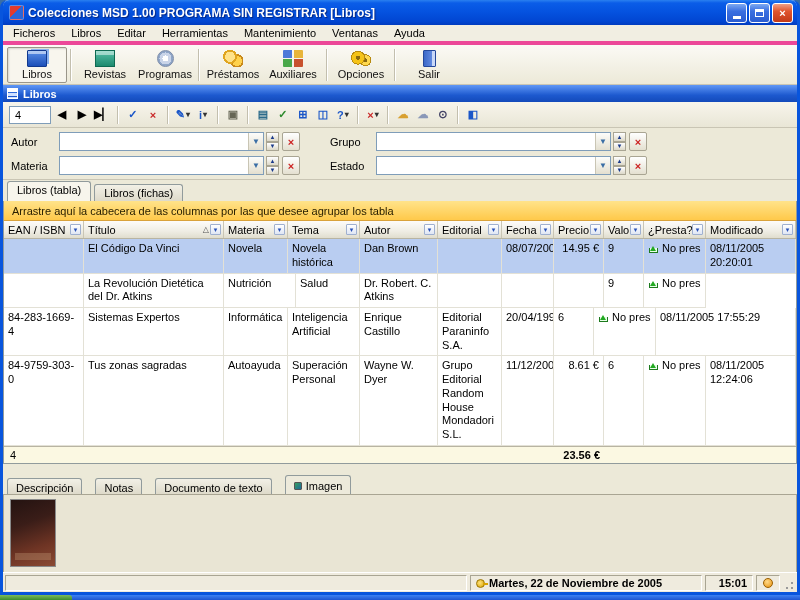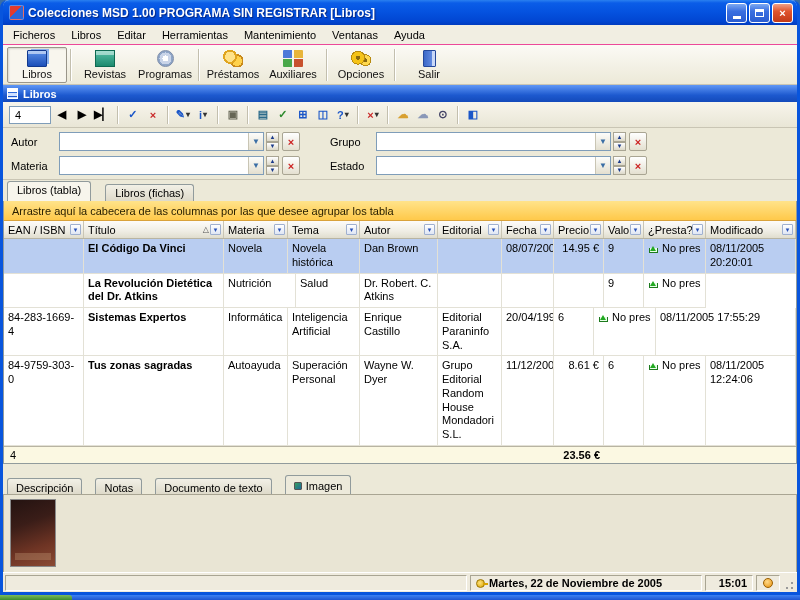--- a/index.html
+++ b/index.html
@@ -15,21 +15,21 @@
   .appicon{width:15px;height:15px;margin:0 4px 0 2px;border-radius:2px;
     background:linear-gradient(135deg,#e23b2e 0 45%,#2a66d8 45% 100%);border:1px solid #fff4}
   .title{flex:1;color:#fff;font-weight:bold;font-size:12px;text-shadow:1px 1px 1px #0038;white-space:nowrap;overflow:hidden}
   .wbtn{width:21px;height:20px;margin-left:2px;border-radius:3px;border:1px solid #fff;display:flex;align-items:center;justify-content:center;
     color:#fff;font-weight:bold;font-size:11px;background:linear-gradient(180deg,#7da9f2,#3a6fe0 40%,#2a5cd0)}
   .wbtn.close{background:linear-gradient(180deg,#f0a088,#e0552e 40%,#c23a18)}
   .glyph-min{display:block;width:8px;height:3px;background:#fff;margin-top:9px}
   .glyph-max{display:block;width:9px;height:8px;border:1px solid #fff;border-top:3px solid #fff}
 
   
-  .menubar{height:20px;flex:0 0 20px;display:flex;align-items:center;background:#F1EEE2;border-bottom:1px solid #ec4899;padding-left:2px}
+  .menubar{height:20px;flex:0 0 20px;display:flex;align-items:center;background:#F1EEE2;border-bottom:4px solid #ec4899;padding-left:2px}
   .menu-item{padding:2px 8px;cursor:default}
 
   
   .toolbar{height:40px;flex:0 0 40px;display:flex;align-items:center;background:linear-gradient(180deg,#FBFAF5,#ECE9D8);
     border-bottom:1px solid #C9C5B4;padding:2px 4px}
   .tbtn{width:60px;height:36px;display:flex;flex-direction:column;align-items:center;justify-content:center;gap:1px;
     border:1px solid transparent;border-radius:2px}
   .tbtn.active{background:#F8F6EE;border-color:#9A968A;box-shadow:inset 1px 1px 2px #0002}
   .tlabel{font-size:11px;color:#111}
   .tsep{width:2px;height:32px;margin:0 3px;border-left:1px solid #C3BFAE;border-right:1px solid #fff}
@@ -78,40 +78,40 @@
   .combo .carrow{width:15px;display:flex;align-items:center;justify-content:center;font-size:8px;color:#3A6EA5;
     background:linear-gradient(180deg,#FDFDFB,#E3DFCF);border-left:1px solid #C9C5B4}
   .combo.w1{width:205px}.combo.w2{width:235px}
   .spin{display:flex;flex-direction:column;width:13px;height:19px;margin-left:2px}
   .spin span{flex:1;display:flex;align-items:center;justify-content:center;font-size:6px;color:#1a3a8a;
     background:linear-gradient(180deg,#FFF,#DCD8C8);border:1px solid #A9A593}
   .fclear{width:18px;height:19px;margin-left:3px;display:flex;align-items:center;justify-content:center;color:#C22;font-weight:bold;
     background:linear-gradient(180deg,#FFF,#E4E0D0);border:1px solid #A9A593;border-radius:2px}
 
   
-  .vtabs{flex:0 0 21px;display:flex;align-items:flex-end;background:#ECE9D8;padding-left:4px;gap:14px}
+  .vtabs{flex:0 0 21px;display:flex;align-items:flex-end;background:#ECE9D8;padding-left:4px;gap:3px}
   .vtab{height:17px;padding:2px 9px 0;border:1px solid #919B9C;border-bottom:none;border-radius:3px 3px 0 0;
     background:linear-gradient(180deg,#F2F0E6,#DEDACA)}
   .vtab.active{height:20px;background:#F7F5EC;font-weight:normal;position:relative;z-index:2}
 
   
   .gridpanel{flex:1;display:flex;flex-direction:column;background:#fff;border:1px solid #919B9C;border-top:none;margin:0;overflow:hidden}
   .groupbar{flex:0 0 20px;display:flex;align-items:center;padding-left:8px;color:#2a2000;
     background:linear-gradient(180deg,#FFE38A,#FFC94A);border-bottom:1px solid #D9A23B}
   .hrow{flex:0 0 18px;display:flex;background:linear-gradient(180deg,#FDFCFA,#EFEDE4 60%,#E0DDCE);border-bottom:1px solid #B8B4A2}
   .hcell{display:flex;align-items:center;padding:0 2px 0 4px;border-right:1px solid #C9C5B4;overflow:hidden;white-space:nowrap}
   .htext{flex:1;overflow:hidden}
   .hsort{font-size:8px;color:#555;margin-right:1px}
   .hfilter{width:11px;height:11px;flex:0 0 11px;display:flex;align-items:center;justify-content:center;font-size:7px;color:#2a52b8;
     background:linear-gradient(180deg,#fff,#dfe6f4);border:1px solid #9fb0d0;border-radius:1px}
   .tbody{flex:1;overflow:hidden;background:#fff}
   .trow{display:flex;min-height:24px;background:#fff}
   .trow.selected{background:#B9CDF1}
   .tcell{padding:3px 4px;border-right:1px solid #E3E1D6;border-bottom:1px solid #E3E1D6;overflow:hidden;font-size:11px;line-height:1.25}
-  .btitle{font-weight:bold}
+  .btitle{font-weight:normal}
   .num{text-align:right}
   .c0{width:80px;flex:0 0 80px}.c1{width:140px;flex:0 0 140px}.c2{width:64px;flex:0 0 64px}.c3{width:72px;flex:0 0 72px}
   .c4{width:78px;flex:0 0 78px}.c5{width:64px;flex:0 0 64px}.c6{width:52px;flex:0 0 52px}.c7{width:50px;flex:0 0 50px}
   .c8{width:40px;flex:0 0 40px}.c9{width:62px;flex:0 0 62px}.c10{flex:1}
   .loanicon{width:11px;height:10px;margin-right:3px;display:inline-block;position:relative;vertical-align:-1px}
   .loanicon::before{content:"";position:absolute;left:1px;right:1px;bottom:0;height:4px;border:1px solid #1d7a1d;border-top:none;background:#eaffea}
   .loanicon::after{content:"";position:absolute;left:2px;top:0;width:0;height:0;border:3px solid transparent;border-bottom:5px solid #22aa22}
   .gfooter{flex:0 0 17px;display:flex;align-items:center;background:#FBF8E2;border-top:1px solid #B8B4A2;position:relative}
   .gfcount{padding-left:6px}
   .gftotal{position:absolute;left:500px;width:96px;text-align:right;font-weight:bold}

